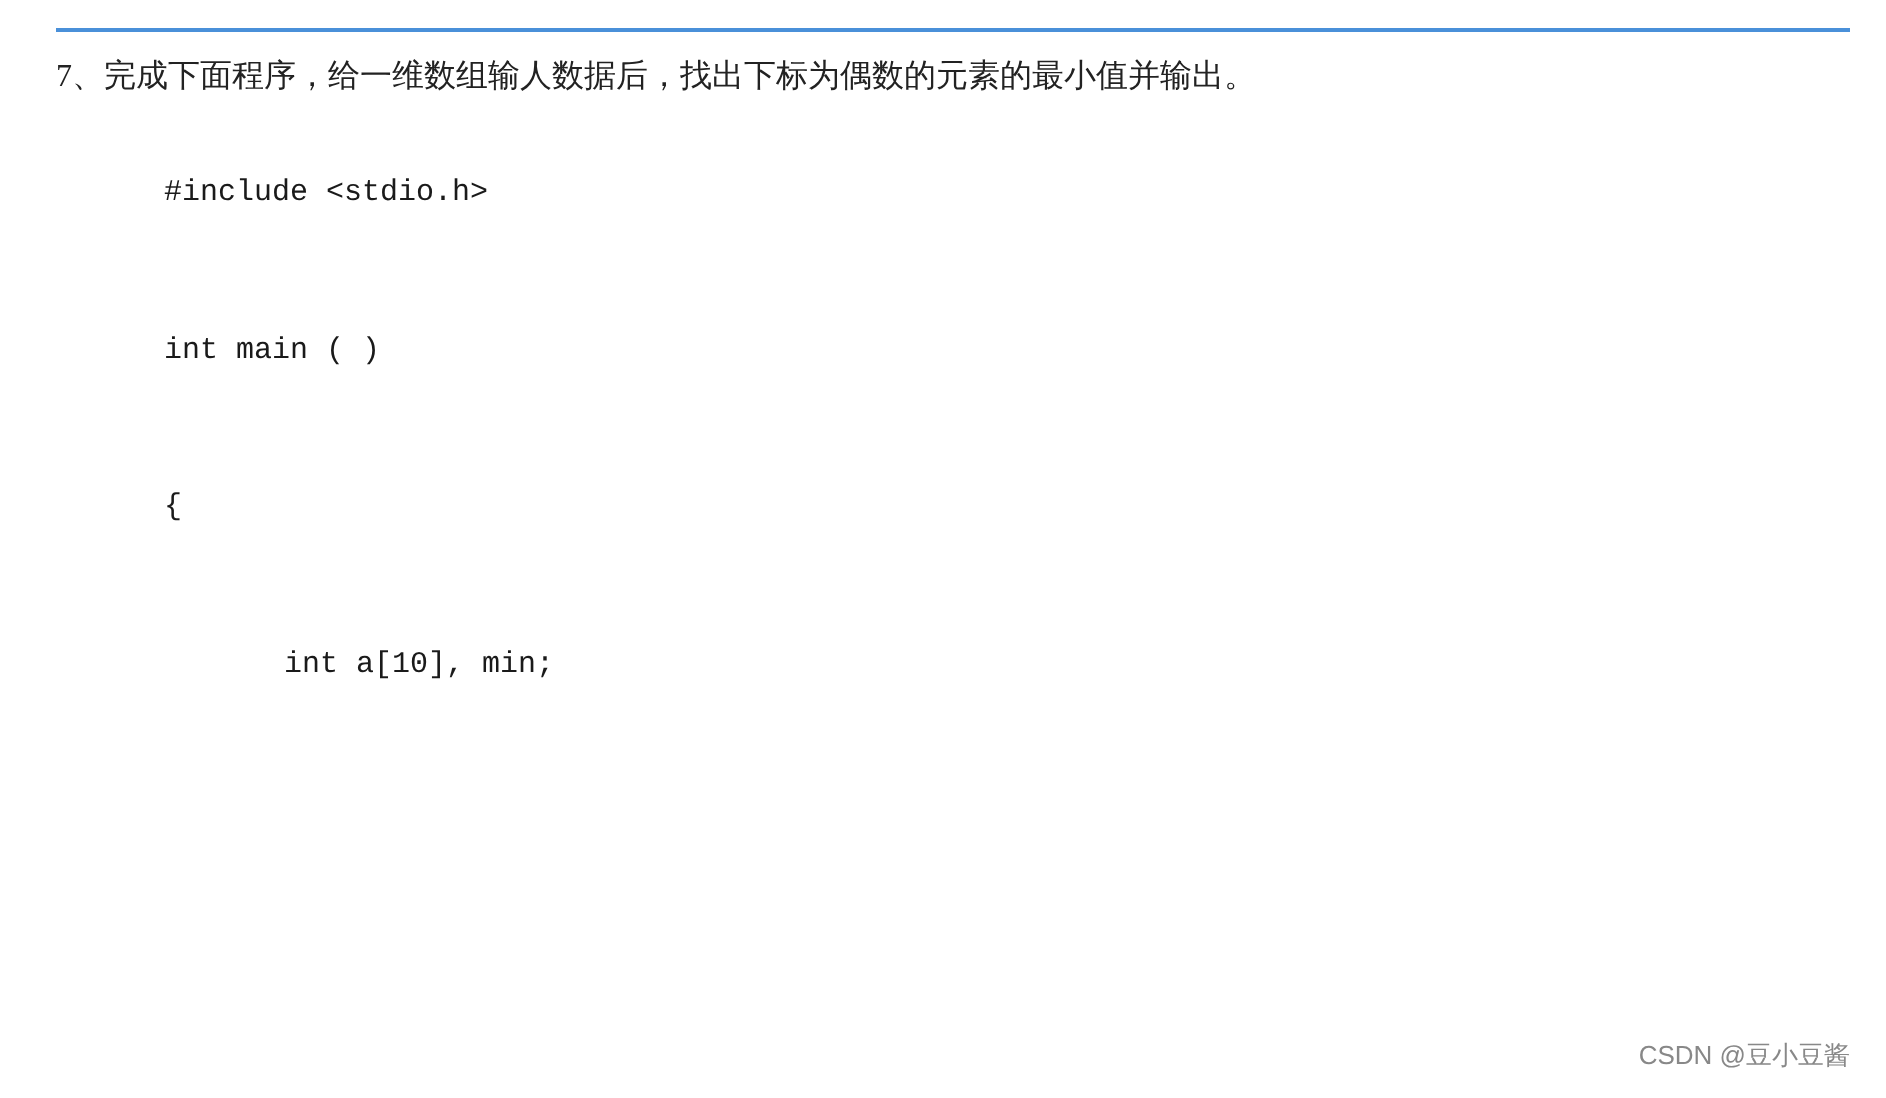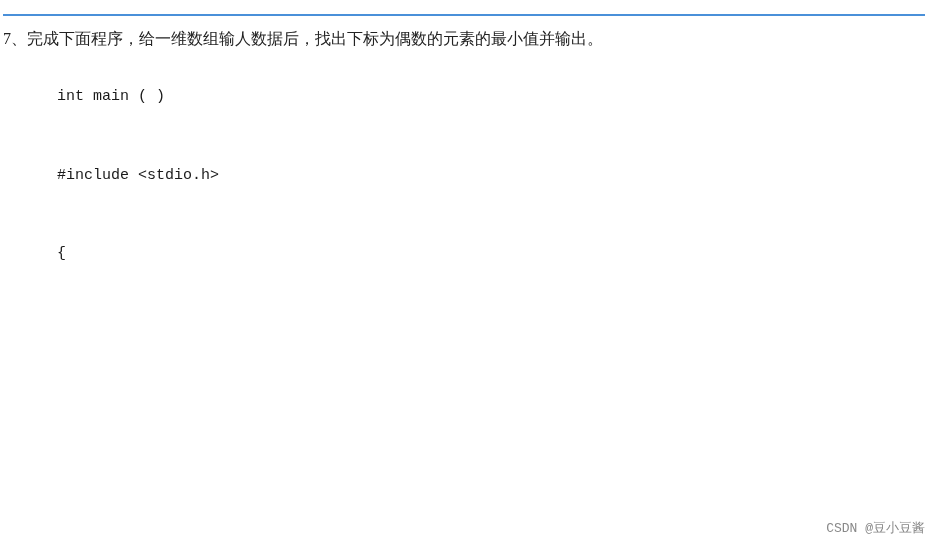--- a/index.html
+++ b/index.html
@@ -14,21 +14,21 @@
       background-color: #ffffff;
       font-family: "SimSun", "宋体", serif;
       font-size: 16px;
       overflow: hidden;
     }
 
     .page-container {
       width: 943px;
       height: 549px;
       background: #ffffff;
-      padding: 14px 18px 14px 3px;
+      padding: 14px 18px 14px 28px;
       position: relative;
     }
 
     .question-line {
       font-size: 16px;
       color: #222;
       line-height: 1.6;
       margin-bottom: 6px;
     }
 
@@ -52,50 +52,53 @@
     .indent2 {
       padding-left: 120px;
     }
 
     .watermark {
       position: absolute;
       bottom: 12px;
       right: 18px;
       font-size: 13px;
       color: #888;
-      font-family: Liberation Mono, monospace;
+      font-family: Liberation Sans, sans-serif;
     }
 
     .top-border {
       border-top: 2px solid #4a90d9;
       margin-bottom: 10px;
     }
   </style>
 </head>
 <body>
 
 <div class="page-container">
   <div class="top-border"></div>
 
   <div class="question-line">7、完成下面程序，给一维数组输人数据后，找出下标为偶数的元素的最小值并输出。</div>
 
   <div class="code-block">
 
     <span class="code-line">
-      <span>int main ( )</span>
+      <span>#include &lt;stdio.h&gt;</span>
     </span>
 
     <span class="code-line">
-      <span>#include &lt;stdio.h&gt;</span>
+      <span>int main ( )</span>
     </span>
 
     <span class="code-line">
       <span>{</span>
     </span>
 
+    <span class="code-line indent1">
+      <span>int a[10], min;</span>
+    </span>
 
 
 
     <span class="code-line indent2">
       
     </span>
 
   </div>
 
   <div class="watermark">CSDN @豆小豆酱</div>

